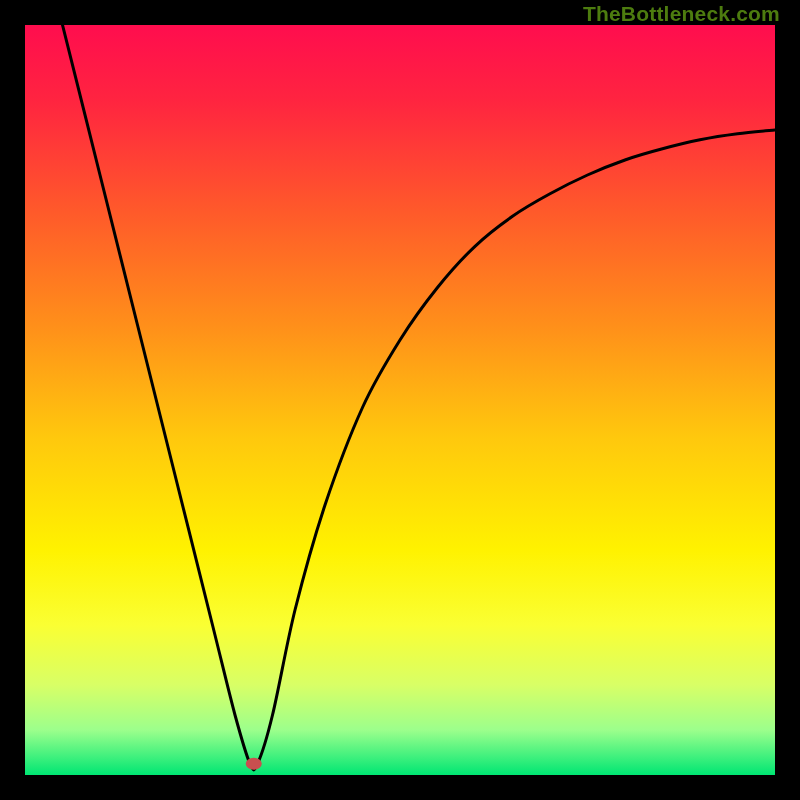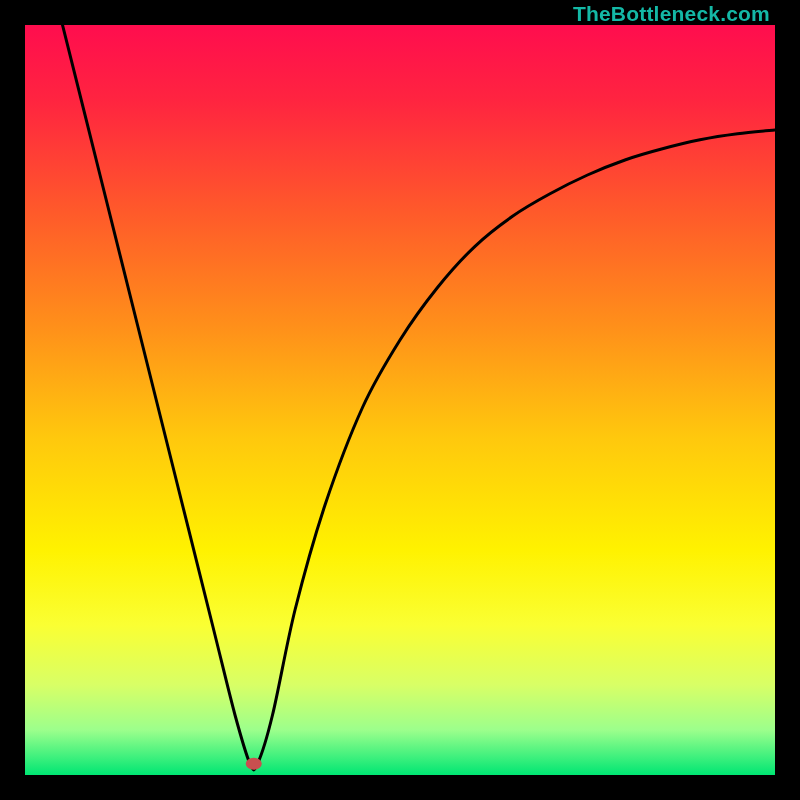--- a/index.html
+++ b/index.html
@@ -21,25 +21,25 @@
   .plot-area {
     position: absolute;
     left: 0;
     top: 0;
     width: 750px;
     height: 750px;
   }
   .watermark {
     position: absolute;
     top: 2px;
-    right: 30px;
+    right: 20px;
     font-family: Arial, Helvetica, sans-serif;
     font-size: 21px;
     font-weight: bold;
-    color: #14b8a6;
+    color: #4d7c0f;
     letter-spacing: 0.2px;
   }
   svg {
     display: block;
   }
 </style>
 </head>
 <body>
 
 <div class="frame">

